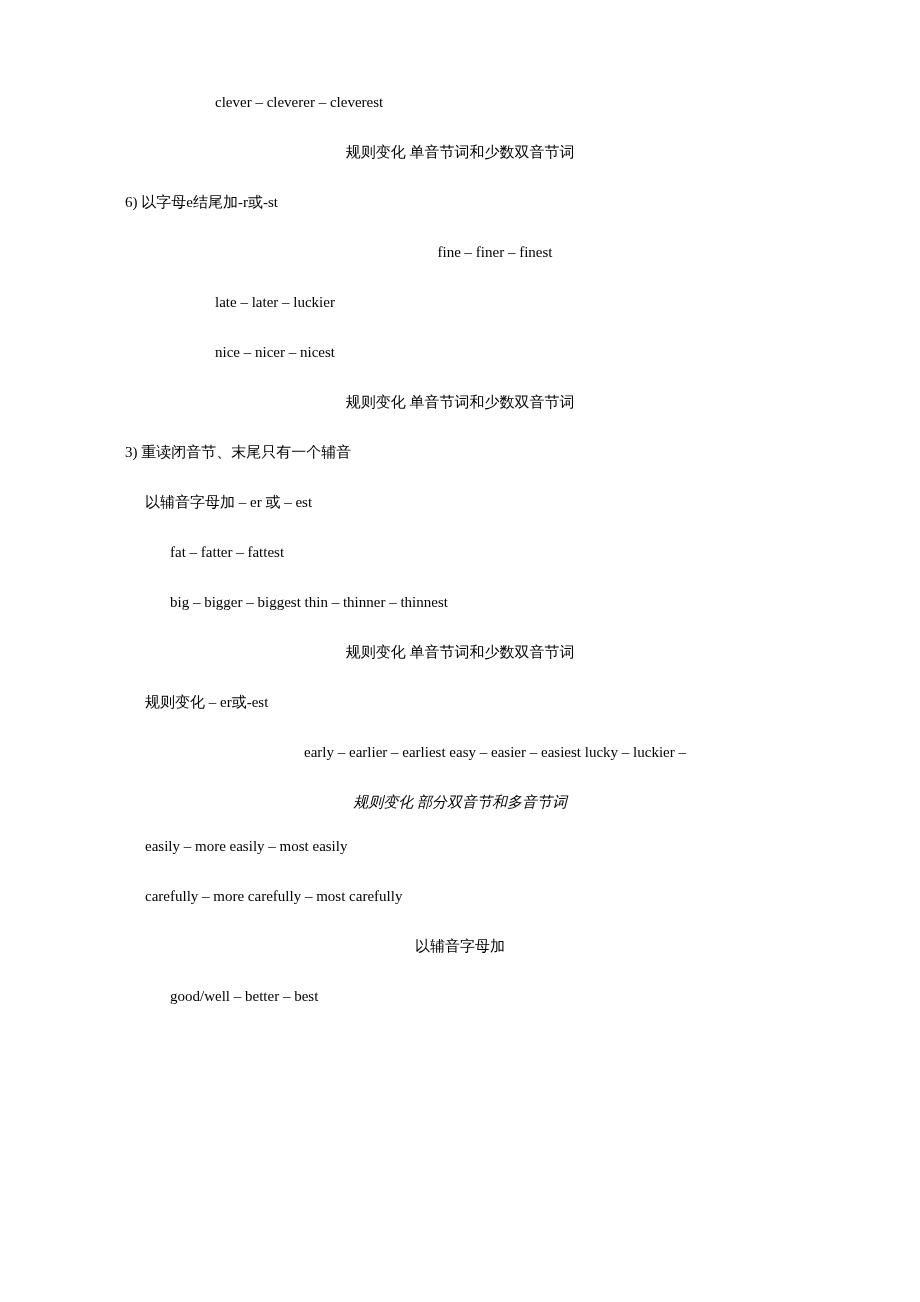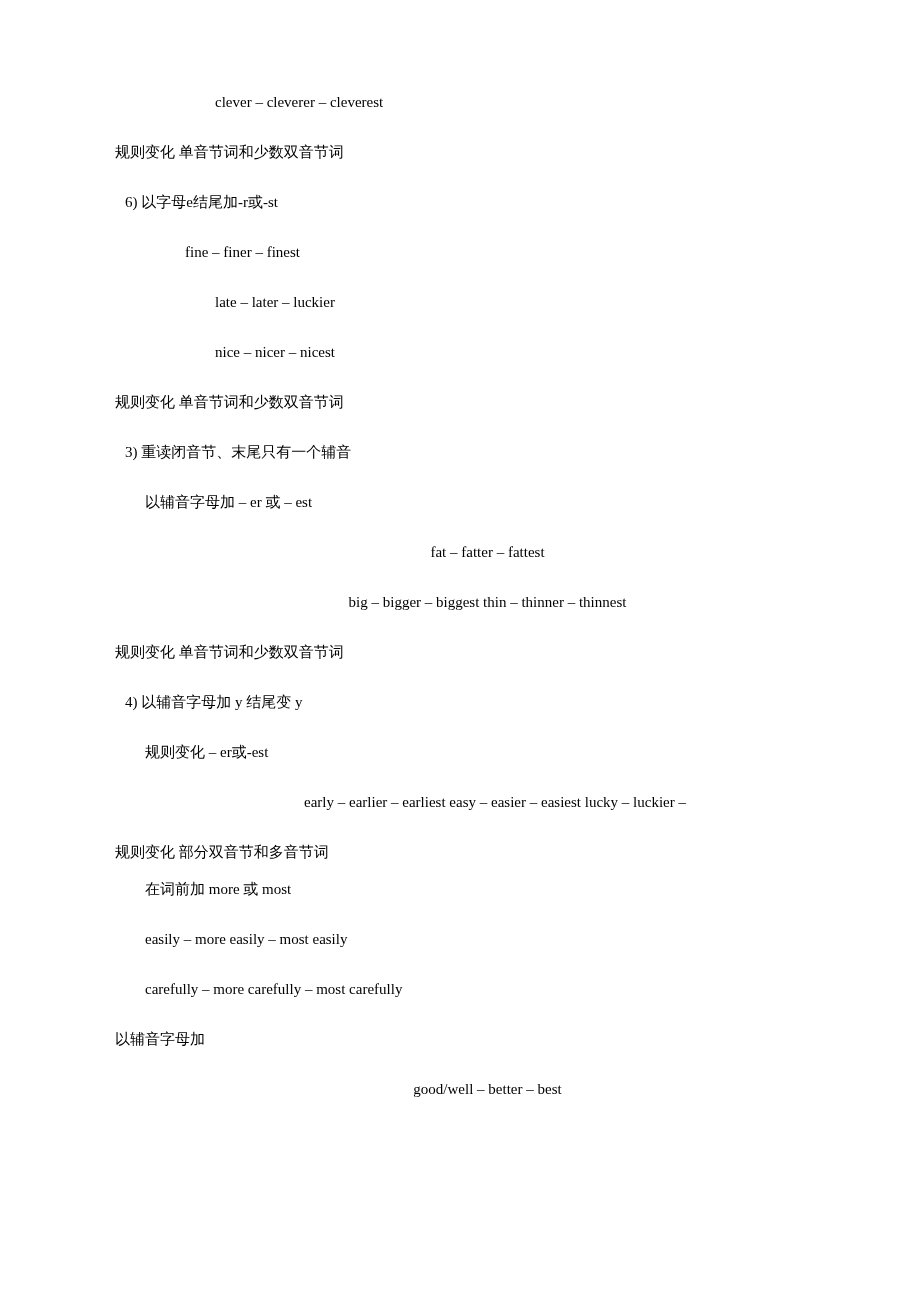--- a/index.html
+++ b/index.html
@@ -11,47 +11,45 @@
     font-size: 15px;
     color: #000;
   }
   .page {
     padding: 90px 115px 60px 115px;
   }
   .line {
     margin-bottom: 26px;
     line-height: 1.6;
   }
-  .indent-1 { padding-left: 0px; }
+  .indent-1 { padding-left: 0px; text-align: center; }
   .indent-2 { padding-left: 10px; }
   .indent-3 { padding-left: 30px; }
-  .indent-4 { padding-left: 55px; text-align: center; }
+  .indent-4 { padding-left: 55px; }
   .indent-5 { padding-left: 70px; text-align: center; }
   .indent-6 { padding-left: 100px; }
-  .indent-ex { padding-left: 70px; }
-  .line.tight { margin-bottom: 13px; }
+  .indent-ex { padding-left: 70px; text-align: center; }
+  .line.tight { margin-bottom: 20px; font-style: italic; }
 </style>
 </head>
 <body>
 
 <div class="page" id="page-root">
 <div class="line indent-6">clever – cleverer – cleverest</div>
     <div class="line indent-1">规则变化 单音节词和少数双音节词</div>
     <div class="line indent-2">6) 以字母e结尾加-r或-st</div>
     <div class="line indent-ex">fine – finer – finest</div>
     <div class="line indent-6">late – later – luckier</div>
     <div class="line indent-6">nice – nicer – nicest</div>
     <div class="line indent-1">规则变化 单音节词和少数双音节词</div>
     <div class="line indent-2">3) 重读闭音节、末尾只有一个辅音</div>
     <div class="line indent-3">以辅音字母加 – er 或 – est</div>
     <div class="line indent-4">fat – fatter – fattest</div>
     <div class="line indent-4">big – bigger – biggest thin – thinner – thinnest</div>
     <div class="line indent-1">规则变化 单音节词和少数双音节词</div>
-    <div class="line indent-2">4) 以辅音字母加 y 结尾变 y</div>
     <div class="line indent-3">规则变化 – er或-est</div>
     <div class="line indent-5">early – earlier – earliest easy – easier – easiest lucky – luckier –</div>
     <div class="line indent-1 tight">规则变化 部分双音节和多音节词</div>
-    <div class="line indent-3">在词前加 more 或 most</div>
     <div class="line indent-3">easily – more easily – most easily</div>
     <div class="line indent-3">carefully – more carefully – most carefully</div>
     <div class="line indent-1">以辅音字母加</div>
     <div class="line indent-4">good/well – better – best</div>
   </div>
 
 </body></html>

